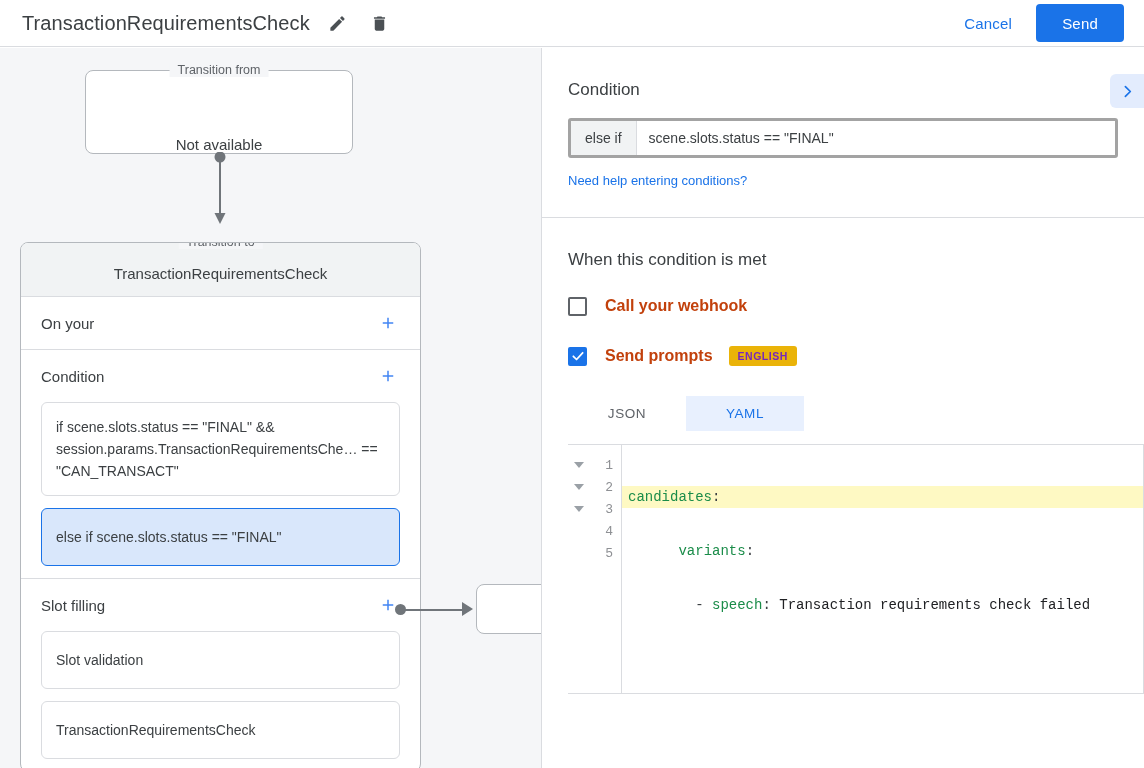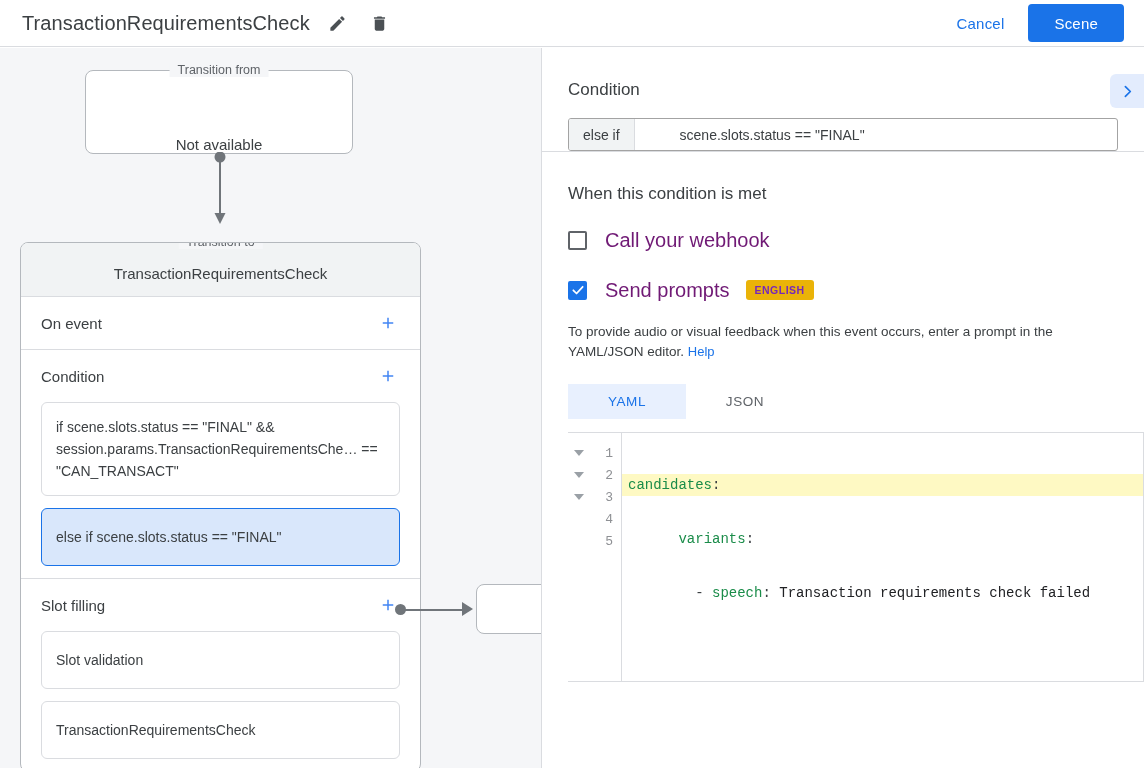--- a/index.html
+++ b/index.html
@@ -133,22 +133,22 @@
   .expand-btn {
     position: absolute; right: 0px; top: 26px; width: 34px; height: 34px;
     background: #e3ecfd; border-radius: 6px 0 0 6px;
     display: flex; align-items: center; justify-content: center; cursor: pointer;
   }
   .panel-block { padding: 0 26px; }
   .panel-h {
     font-size: 17px; color: #3c4043; padding-top: 32px; padding-bottom: 18px;
   }
   .cond-row {
-    display: flex; border: 1px solid #a3a3a3; border-radius: 3px;
-    height: 33px; overflow: hidden; background: #fff; gap: 33px;
+    display: flex; border: 3px solid #a3a3a3; border-radius: 3px;
+    height: 40px; overflow: hidden; background: #fff;
   }
   .cond-prefix {
     background: #f1f3f4; border-right: 1px solid #dadce0;
     display: flex; align-items: center; padding: 0 14px;
     font-size: 14px; color: #3c4043; white-space: nowrap;
   }
   .cond-input {
     flex: 1; border: none; outline: none; padding: 0 12px;
     font-size: 14px; color: #3c4043; background: transparent;
     font-family: "Liberation Sans", sans-serif;
@@ -159,21 +159,21 @@
 
   .cb-row { display: flex; align-items: center; height: 36px; margin-bottom: 14px; }
   .cb {
     width: 19px; height: 19px; border: 2px solid #5f6368; border-radius: 2px;
     background: #fff; margin-right: 18px; cursor: pointer; flex: none;
   }
   .cb.checked {
     background: #1a73e8; border-color: #1a73e8;
     display: flex; align-items: center; justify-content: center;
   }
-  .cb-label { font-size: 20px; font-weight: normal; color: #701a75; }
+  .cb-label { font-size: 16px; font-weight: bold; color: #c2410c; }
   .lang-badge {
     margin-left: 16px; background: #eab308; color: #7627bb;
     font-size: 10.5px; font-weight: bold; letter-spacing: .5px;
     padding: 4px 9px; border-radius: 3px;
   }
   .desc { font-size: 13.5px; color: #3c4043; line-height: 20px; }
 
   .tabs { display: flex; margin-top: 22px; }
   .tab {
     padding: 10px 0; width: 118px; text-align: center; font-size: 13.5px;
@@ -229,21 +229,21 @@
 
     <div class="icon-btn">
       <svg width="19" height="19" viewBox="0 0 24 24" fill="#4b5054">
         <path d="M6 19c0 1.1.9 2 2 2h8c1.1 0 2-.9 2-2V7H6v12zM19 4h-3.5l-1-1h-5l-1 1H5v2h14V4z"></path>
       </svg>
     </div>
 
     <div class="topbar-spacer"></div>
 
     <button class="cancel-btn">Cancel</button>
-    <button class="save-btn">Scene</button>
+    <button class="save-btn">Send</button>
   </div>
 
   <div class="canvas">
 
     <div class="fieldset" id="node-from">
       <div class="legend">Transition from</div>
       <div class="body">Not available</div>
     </div>
 
     <svg class="arrow-v" viewBox="0 0 14 74">
@@ -254,21 +254,21 @@
 
     <div id="node-to">
       <div class="legend">Transition to</div>
 
       <div class="node-head">
         <div class="name">TransactionRequirementsCheck</div>
       </div>
 
       <div class="section">
         <div class="section-head">
-          <span class="section-title">On event</span>
+          <span class="section-title">On your</span>
           <span class="plus">
             <svg width="18" height="18" viewBox="0 0 24 24" fill="#4285f4">
                 <path d="M19 13h-6v6h-2v-6H5v-2h6V5h2v6h6v2z"></path>
               </svg>
           </span>
         </div>
       </div>
 
       <div class="section">
         <div class="section-head">
@@ -310,20 +310,23 @@
         <polyline points="9 5 16 12 9 19"></polyline>
       </svg>
     </div>
 
     <div class="panel-block">
       <div class="panel-h">Condition</div>
       <div class="cond-row">
         <div class="cond-prefix">else if</div>
         <input class="cond-input" type="text" value="scene.slots.status == &quot;FINAL&quot;" style="">
       </div>
+      <div class="help-link-row">
+        <a class="link">Need help entering conditions?</a>
+      </div>
     </div>
 
     <div class="divider"></div>
 
     <div class="panel-block">
       <div class="panel-h">When this condition is met</div>
 
       <div class="cb-row">
         <span class="cb"></span>
         <span class="cb-label">Call your webhook</span>
@@ -332,28 +335,24 @@
       <div class="cb-row">
         <span class="cb checked">
           <svg width="14" height="14" viewBox="0 0 24 24" fill="none" stroke="#fff" stroke-width="3" stroke-linecap="round" stroke-linejoin="round">
             <polyline points="4 12.5 9.5 18 20 6.5"></polyline>
           </svg>
         </span>
         <span class="cb-label">Send prompts</span>
         <span class="lang-badge">ENGLISH</span>
       </div>
 
-      <div class="desc">
-        <span>To provide audio or visual feedback when this event occurs, enter a prompt in the YAML/JSON editor.</span>
-        <a class="link">Help</a>
-      </div>
 
       <div class="tabs">
+        <div class="tab">JSON</div>
         <div class="tab active">YAML</div>
-        <div class="tab">JSON</div>
       </div>
     </div>
 
     <div class="editor" style="margin-left:26px;">
       <div class="gutter">
         <div class="gutter-row">
           <span class="fold"></span>
           <span>1</span>
         </div>
         <div class="gutter-row">

